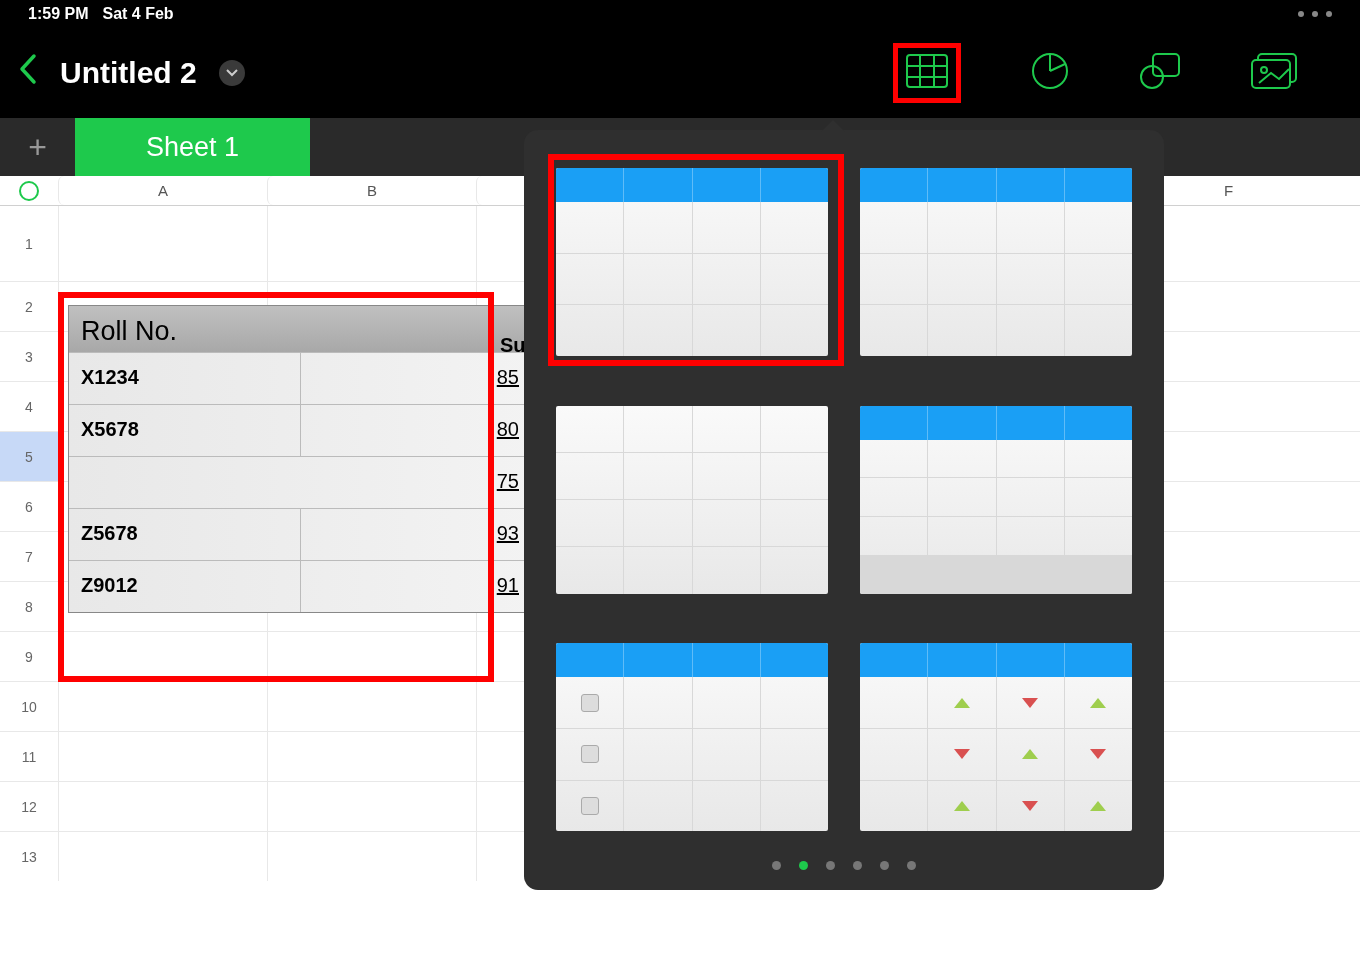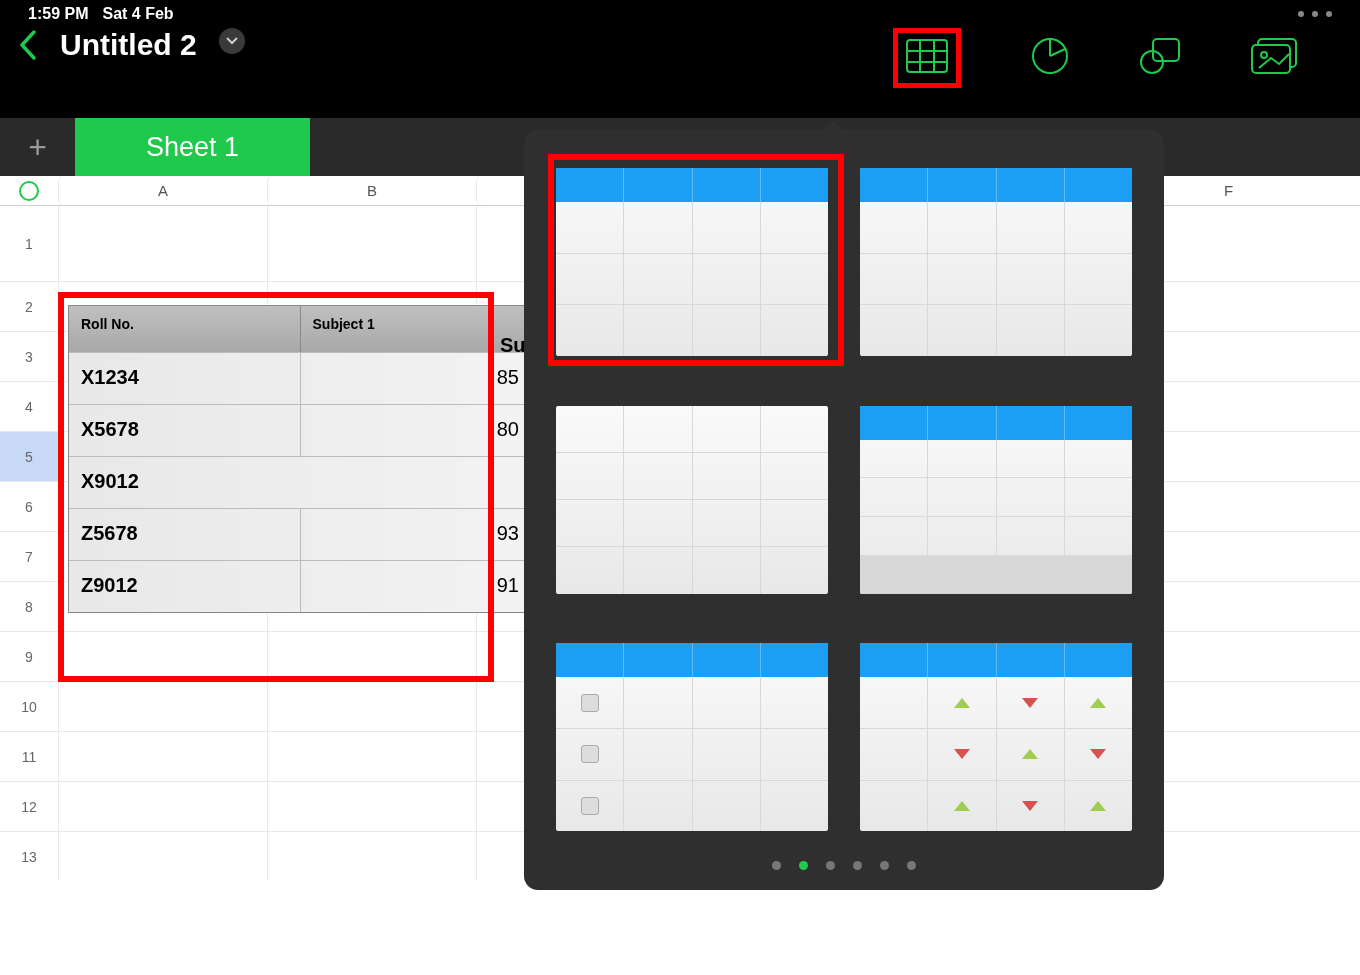--- a/index.html
+++ b/index.html
@@ -2,21 +2,21 @@
 <html><head>
 <meta charset="utf-8">
 <style>
 * { margin: 0; padding: 0; box-sizing: border-box; font-family: -apple-system, Helvetica, Arial, sans-serif; }
 body { width: 1360px; height: 975px; background: #000; overflow: hidden; position: relative; }
 
 .status-bar { height: 28px; display: flex; align-items: center; padding: 0 28px; color: #fff; font-size: 16px; font-weight: 600; }
 .status-bar .dots { margin-left: auto; display: flex; gap: 8px; }
 .status-bar .dots span { width: 6px; height: 6px; background: #888; border-radius: 50%; }
 
-.title-bar { height: 90px; display: flex; align-items: flex-start; padding: 0 18px; gap: 22px; }
+.title-bar { height: 90px; display: flex; align-items: center; padding: 0 18px; gap: 22px; }
 .back-icon { color: #1ec94c; font-size: 36px; font-weight: 300; }
 .doc-title { color: #fff; font-size: 30px; font-weight: 600; }
 .chevron-circle { width: 26px; height: 26px; border-radius: 50%; background: #3a3a3a; color: #ccc; display: flex; align-items: center; justify-content: center; font-size: 13px; }
 .tool-icons { margin-left: auto; display: flex; gap: 70px; align-items: center; padding-right: 45px; }
 .tool-icon { color: #1ec94c; stroke: #1ec94c; fill: none; stroke-width: 2; }
 .tool-highlight { border: 5px solid #ff0000; padding: 6px 8px; }
 
 .tab-bar { height: 58px; background: #2a2a2a; display: flex; align-items: stretch; }
 .add-tab { width: 75px; display: flex; align-items: center; justify-content: center; color: #999; font-size: 32px; font-weight: 200; }
 .sheet-tab { background: #1ec94c; color: #fff; font-size: 27px; display: flex; align-items: center; justify-content: center; width: 235px; }
@@ -33,25 +33,25 @@
 .row-num { height: 50px; display: flex; align-items: center; justify-content: center; font-size: 14px; color: #666; border-top: 1px solid #e8e8e8; }
 .row-num.first { height: 75px; border-top: none; }
 .row-num.sel { background: #c7d9f7; }
 .grid-cells { flex: 1; position: relative; }
 .grid-row { height: 50px; border-top: 1px solid #e8e8e8; display: flex; }
 .grid-row:first-child { height: 75px; border-top: none; }
 .grid-cell { flex: 0 0 209px; border-left: 1px solid #e8e8e8; }
 
 .data-table { position: absolute; left: 68px; top: 305px; width: 685px; border: 1px solid #888; background: #fff; }
 .dt-head { display: flex; height: 46px; background: linear-gradient(#c0c0c0, #a8a8a8); }
-.dt-head div { flex: 1; border-right: 1px solid #888; padding: 10px 12px; font-weight: bold; font-size: 14px; }
+.dt-head div { flex: 1; border-right: 1px solid #888; padding: 10px 12px; font-weight: normal; font-size: 27px; }
 .dt-head div:last-child { border-right: none; flex: 0 0 220px; }
 .dt-row { display: flex; height: 52px; background: linear-gradient(to right, #e8e8e8, #f8f8f8); border-top: 1px solid #bbb; }
 .dt-row .c1 { flex: 1; padding: 13px 12px; font-weight: bold; font-size: 20px; border-right: 1px solid #bbb; }
-.dt-row .c2 { flex: 1; padding: 13px 12px; font-size: 20px; text-align: right; border-right: 1px solid #bbb; }
+.dt-row .c2 { flex: 1; padding: 13px 12px; font-size: 20px; text-align: right; border-right: 1px solid #bbb; text-decoration: underline; }
 .dt-row .c3 { flex: 0 0 220px; }
 .dt-partial { position: absolute; left: 500px; top: 334px; font-weight: bold; font-size: 20px; }
 
 .red-box-table { position: absolute; left: 58px; top: 292px; width: 436px; height: 390px; border: 6px solid #ff0000; pointer-events: none; }
 
 .popover { position: absolute; left: 524px; top: 130px; width: 640px; height: 760px; background: #2f2f2f; border-radius: 14px; padding: 38px 32px 20px; display: flex; flex-direction: column; }
 .popover::before { content: ""; position: absolute; top: -10px; left: 297px; border-left: 12px solid transparent; border-right: 12px solid transparent; border-bottom: 12px solid #2f2f2f; }
 .tmpl-grid { flex: 1; display: grid; grid-template-columns: 1fr 1fr; gap: 38px 32px; }
 .tmpl { background: linear-gradient(#fafafa, #e8e8e8); border-radius: 2px; display: flex; flex-direction: column; overflow: hidden; height: 188px; }
 .tmpl-hdr { height: 34px; background: #1a9ff5; display: flex; }
@@ -268,35 +268,34 @@
           <div class="grid-cell"></div>
           <div class="grid-cell"></div>
         </div>
     </div>
   </div>
 </div>
 
 <div class="data-table">
   <div class="dt-head">
     <div>Roll No.</div>
-    <div>Subject 1</div>
     <div></div>
   </div>
   <div class="dt-row">
       <div class="c1">X1234</div>
       <div class="c2">85</div>
       <div class="c3"></div>
     </div>
   <div class="dt-row">
       <div class="c1">X5678</div>
       <div class="c2">80</div>
       <div class="c3"></div>
     </div>
   <div class="dt-row">
-      <div class="c1">X9012</div>
+      <div class="c2">75</div>
       <div class="c3"></div>
     </div>
   <div class="dt-row">
       <div class="c1">Z5678</div>
       <div class="c2">93</div>
       <div class="c3"></div>
     </div>
   <div class="dt-row">
       <div class="c1">Z9012</div>
       <div class="c2">91</div>

